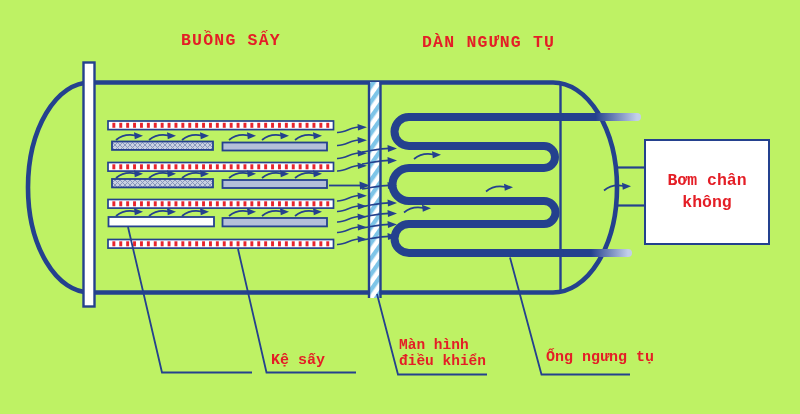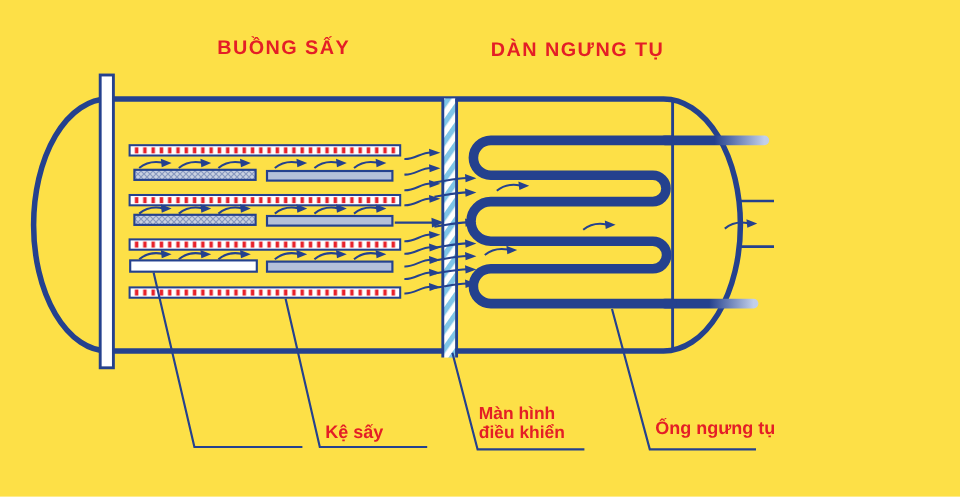--- a/index.html
+++ b/index.html
@@ -1,18 +1,18 @@
 <!DOCTYPE html>
 <html><head>
 <meta charset="utf-8">
 <style>
   html,body{margin:0;padding:0;background:#ffffff;}
   #stage{
-    position:relative;width:800px;height:414px;background:#fde047;overflow:hidden;
-    font-family:Liberation Sans, sans-serif;
+    position:relative;width:800px;height:414px;background:#bef264;overflow:hidden;
+    font-family:Liberation Mono, monospace;
   }
   #stage svg{position:absolute;left:0;top:0;}
   .lbl{position:absolute;color:#e41e26;font-weight:bold;white-space:nowrap;}
   .title{font-size:16.5px;letter-spacing:1.2px;}
   .callout{font-size:15px;}
   .callout2{font-size:14.5px;line-height:15.5px;}
   .pump-box{
     position:absolute;left:644px;top:139px;width:126px;height:106px;
     box-sizing:border-box;border:2.6px solid #24418e;background:#ffffff;
     display:flex;align-items:center;justify-content:center;
@@ -169,22 +169,25 @@
 
   <g fill="none" stroke="#24418e" stroke-width="1.8">
     <polyline points="128,227 162,372.5 252,372.5"></polyline>
     <polyline points="238,249 266.5,372.5 356,372.5"></polyline>
     <polyline points="377,294 398,374.5 487,374.5"></polyline>
     <polyline points="510,257.5 541.5,374.5 630,374.5"></polyline>
   </g>
 </svg>
 
 <div class="lbl title" style="left:181px;top:31px;">BUỒNG SẤY</div>
-<div class="lbl title" style="left:409px;top:33px;">DÀN NGƯNG TỤ</div>
+<div class="lbl title" style="left:422px;top:33px;">DÀN NGƯNG TỤ</div>
 
+<div class="pump-box">
+  <div class="pump-text">Bơm chân không</div>
+</div>
 
 <div class="lbl callout" style="left:271px;top:352px;text-align:right;">Kệ sấy</div>
 <div class="lbl callout" style="left:546px;top:349px;">Ống ngưng tụ</div>
 <div class="lbl callout2" style="left:399px;top:338px;">
   <div>Màn hình</div>
   <div>điều khiển</div>
 </div>
 
 </div>
 

